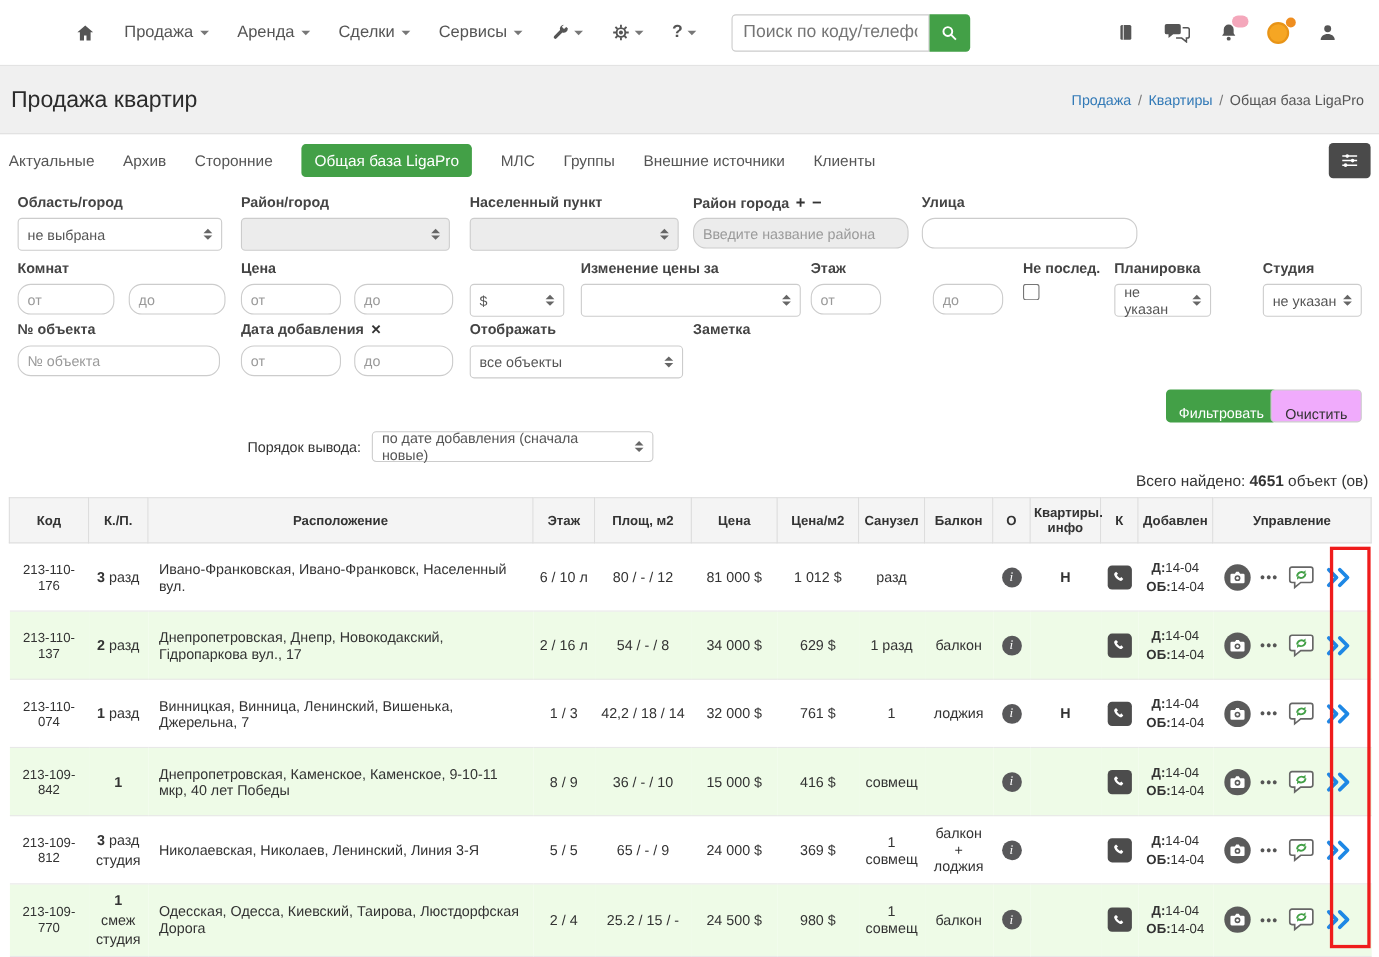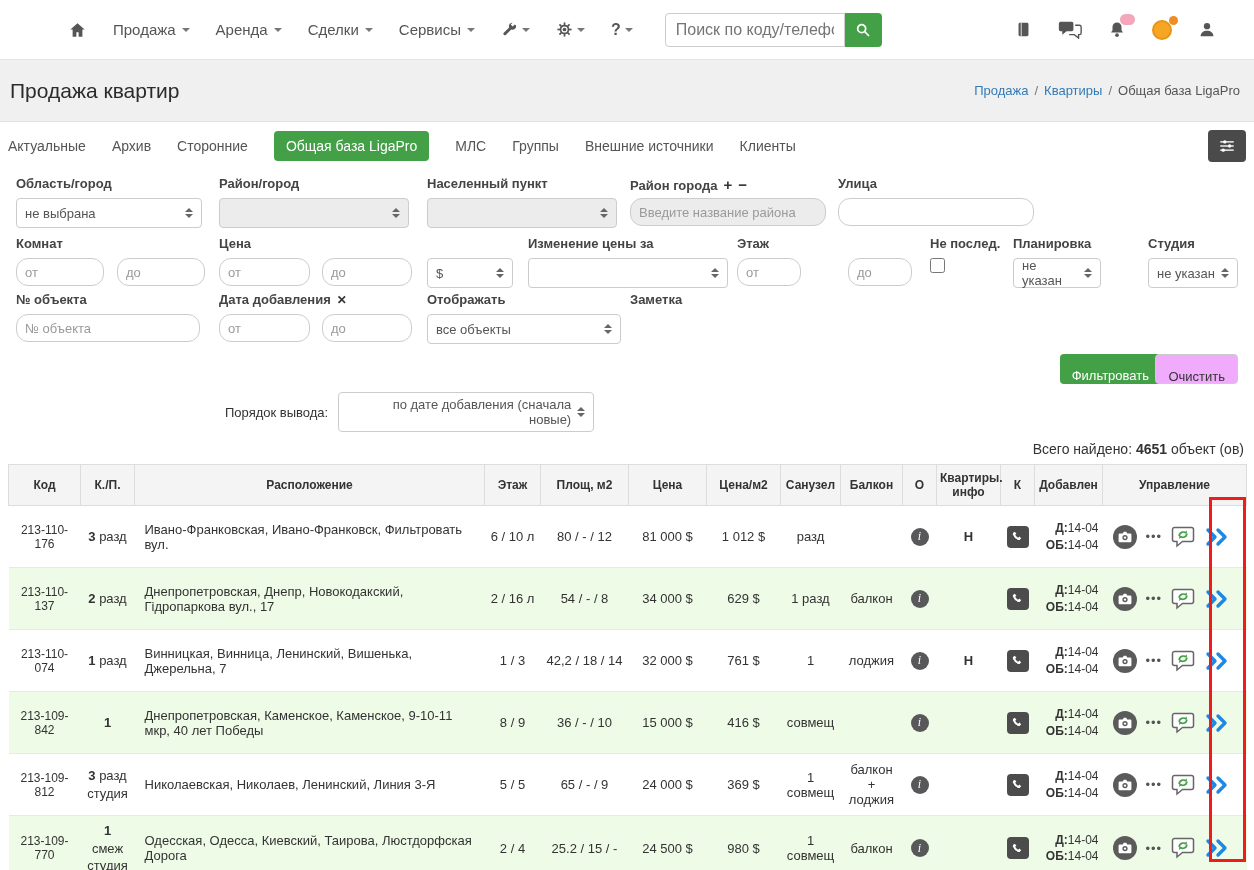--- a/index.html
+++ b/index.html
@@ -53,32 +53,32 @@
   .pair { display:flex; }
   .label-x { color:#333; font-weight:bold; cursor:pointer; margin-left:6px; font-size:12px; }
   .pm { font-weight:bold; font-size:15px; cursor:pointer; margin-left:6px; color:#333; }
   .chk { width:15px; height:15px; cursor:pointer; }
   .btn { height:30px; border-radius:4px; font-size:13px; padding:14px 12px; cursor:pointer; }
   .btn-filter { position:absolute; top:186px; right:85px; background:var(--accent-green,#43a047); color:#fff; border:none; }
   .btn-clear { position:absolute; top:186px; right:8px; background:#f0abfc; border:1px solid #ccc; color:#333; }
 
   
   .sort-row { display:flex; align-items:center; gap:10px; margin:6px 0 0 217px; font-size:13px; color:#333; }
-  .sort-row .fselect { width:256px; height:40px;text-align:right; }
+  .sort-row .fselect { width:256px; height:28px; }
   .results-line { text-align:right; font-size:14px; color:#333; margin:9px 2px 7px 0; }
 
   
   table { border-collapse:collapse; table-layout:fixed; width:1238px; }
   thead th { background:#f4f4f4; border:1px solid #ddd; font-size:12px; color:#333; padding:6px 3px; text-align:center; font-weight:bold; }
   tbody td { border-bottom:1px solid #e8e8e8; font-size:13px; text-align:center; padding:6px 4px; height:62px; vertical-align:middle; color:#333; }
   tbody tr.alt { background:var(--row-alt-green,#eefbe7); }
   td.c-loc { text-align:left; padding-left:10px; padding-right:10px; }
   td.c-code { font-size:12px; }
   td.c-kp div { line-height:1.35; }
-  td.c-added { text-align:right; font-size:12px; line-height:1.4; }
+  td.c-added { text-align:center; font-size:12px; line-height:1.4; }
   td.c-added b { font-weight:bold; }
   .info-badge { display:inline-flex; width:18px; height:18px; border-radius:50%; background:#58585a; color:#fff; align-items:center; justify-content:center; font-family:"Liberation Serif", serif; font-style:italic; font-size:12px; cursor:pointer; }
   .phone-badge { display:inline-flex; width:22px; height:22px; border-radius:4px; background:#4c4c4c; align-items:center; justify-content:center; cursor:pointer; }
   .cam-badge { display:inline-flex; width:24px; height:24px; border-radius:50%; background:#5b5b5b; align-items:center; justify-content:center; cursor:pointer; }
   .manage-wrap { display:flex; align-items:center; justify-content:flex-start; gap:9px; padding-left:6px; }
   .more-dots { color:#555; font-size:13px; letter-spacing:1px; cursor:pointer; }
   .bubble-icon, .chev-icon { cursor:pointer; display:inline-flex; }
 
   
   .annotation { position:absolute; left:1209px; top:497px; width:37px; height:365px; border:3px solid var(--annotation-red,#ef1c1c); z-index:50; pointer-events:none; }
@@ -411,21 +411,21 @@
           <th>Добавлен</th>
           <th>Управление</th>
         </tr>
     </thead>
     <tbody>
         <tr>
     <td class="c-code">213-110-176</td>
     <td class="c-kp">
             <div><b>3</b> разд</div>
           </td>
-    <td class="c-loc">Ивано-Франковская, Ивано-Франковск, Фильтровать вул.</td>
+    <td class="c-loc">Ивано-Франковская, Ивано-Франковск, Населенный вул.</td>
     <td>6 / 10 л</td>
     <td>80 / - / 12</td>
     <td>81 000 $</td>
     <td>1 012 $</td>
     <td>
             <div>разд</div>
           </td>
     <td></td>
     <td>
       <span class="info-badge">i</span>

